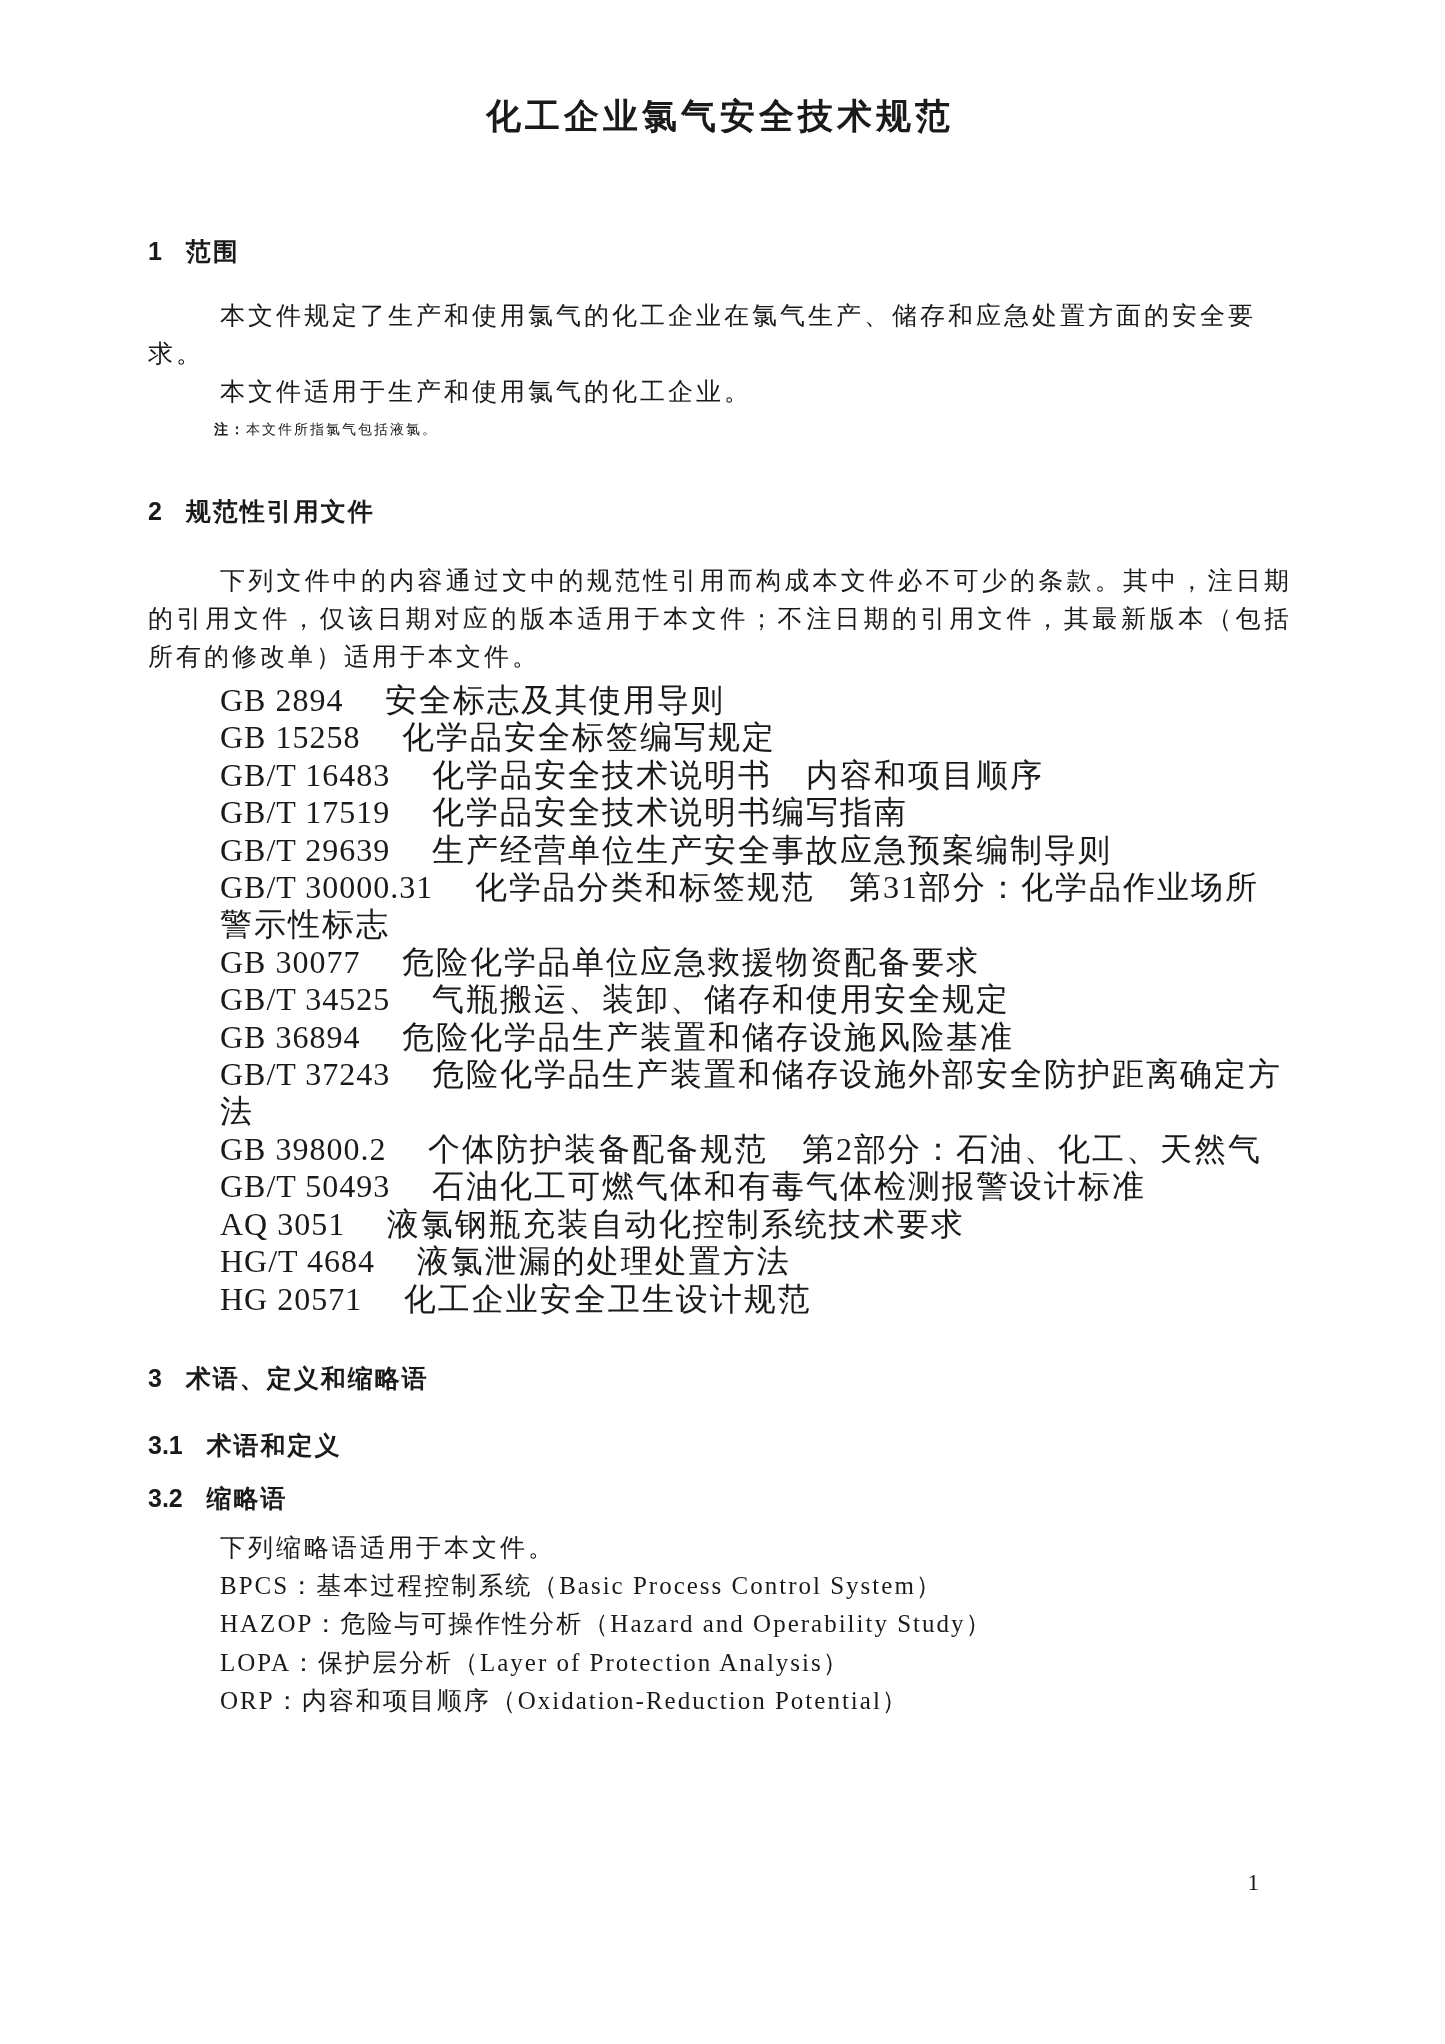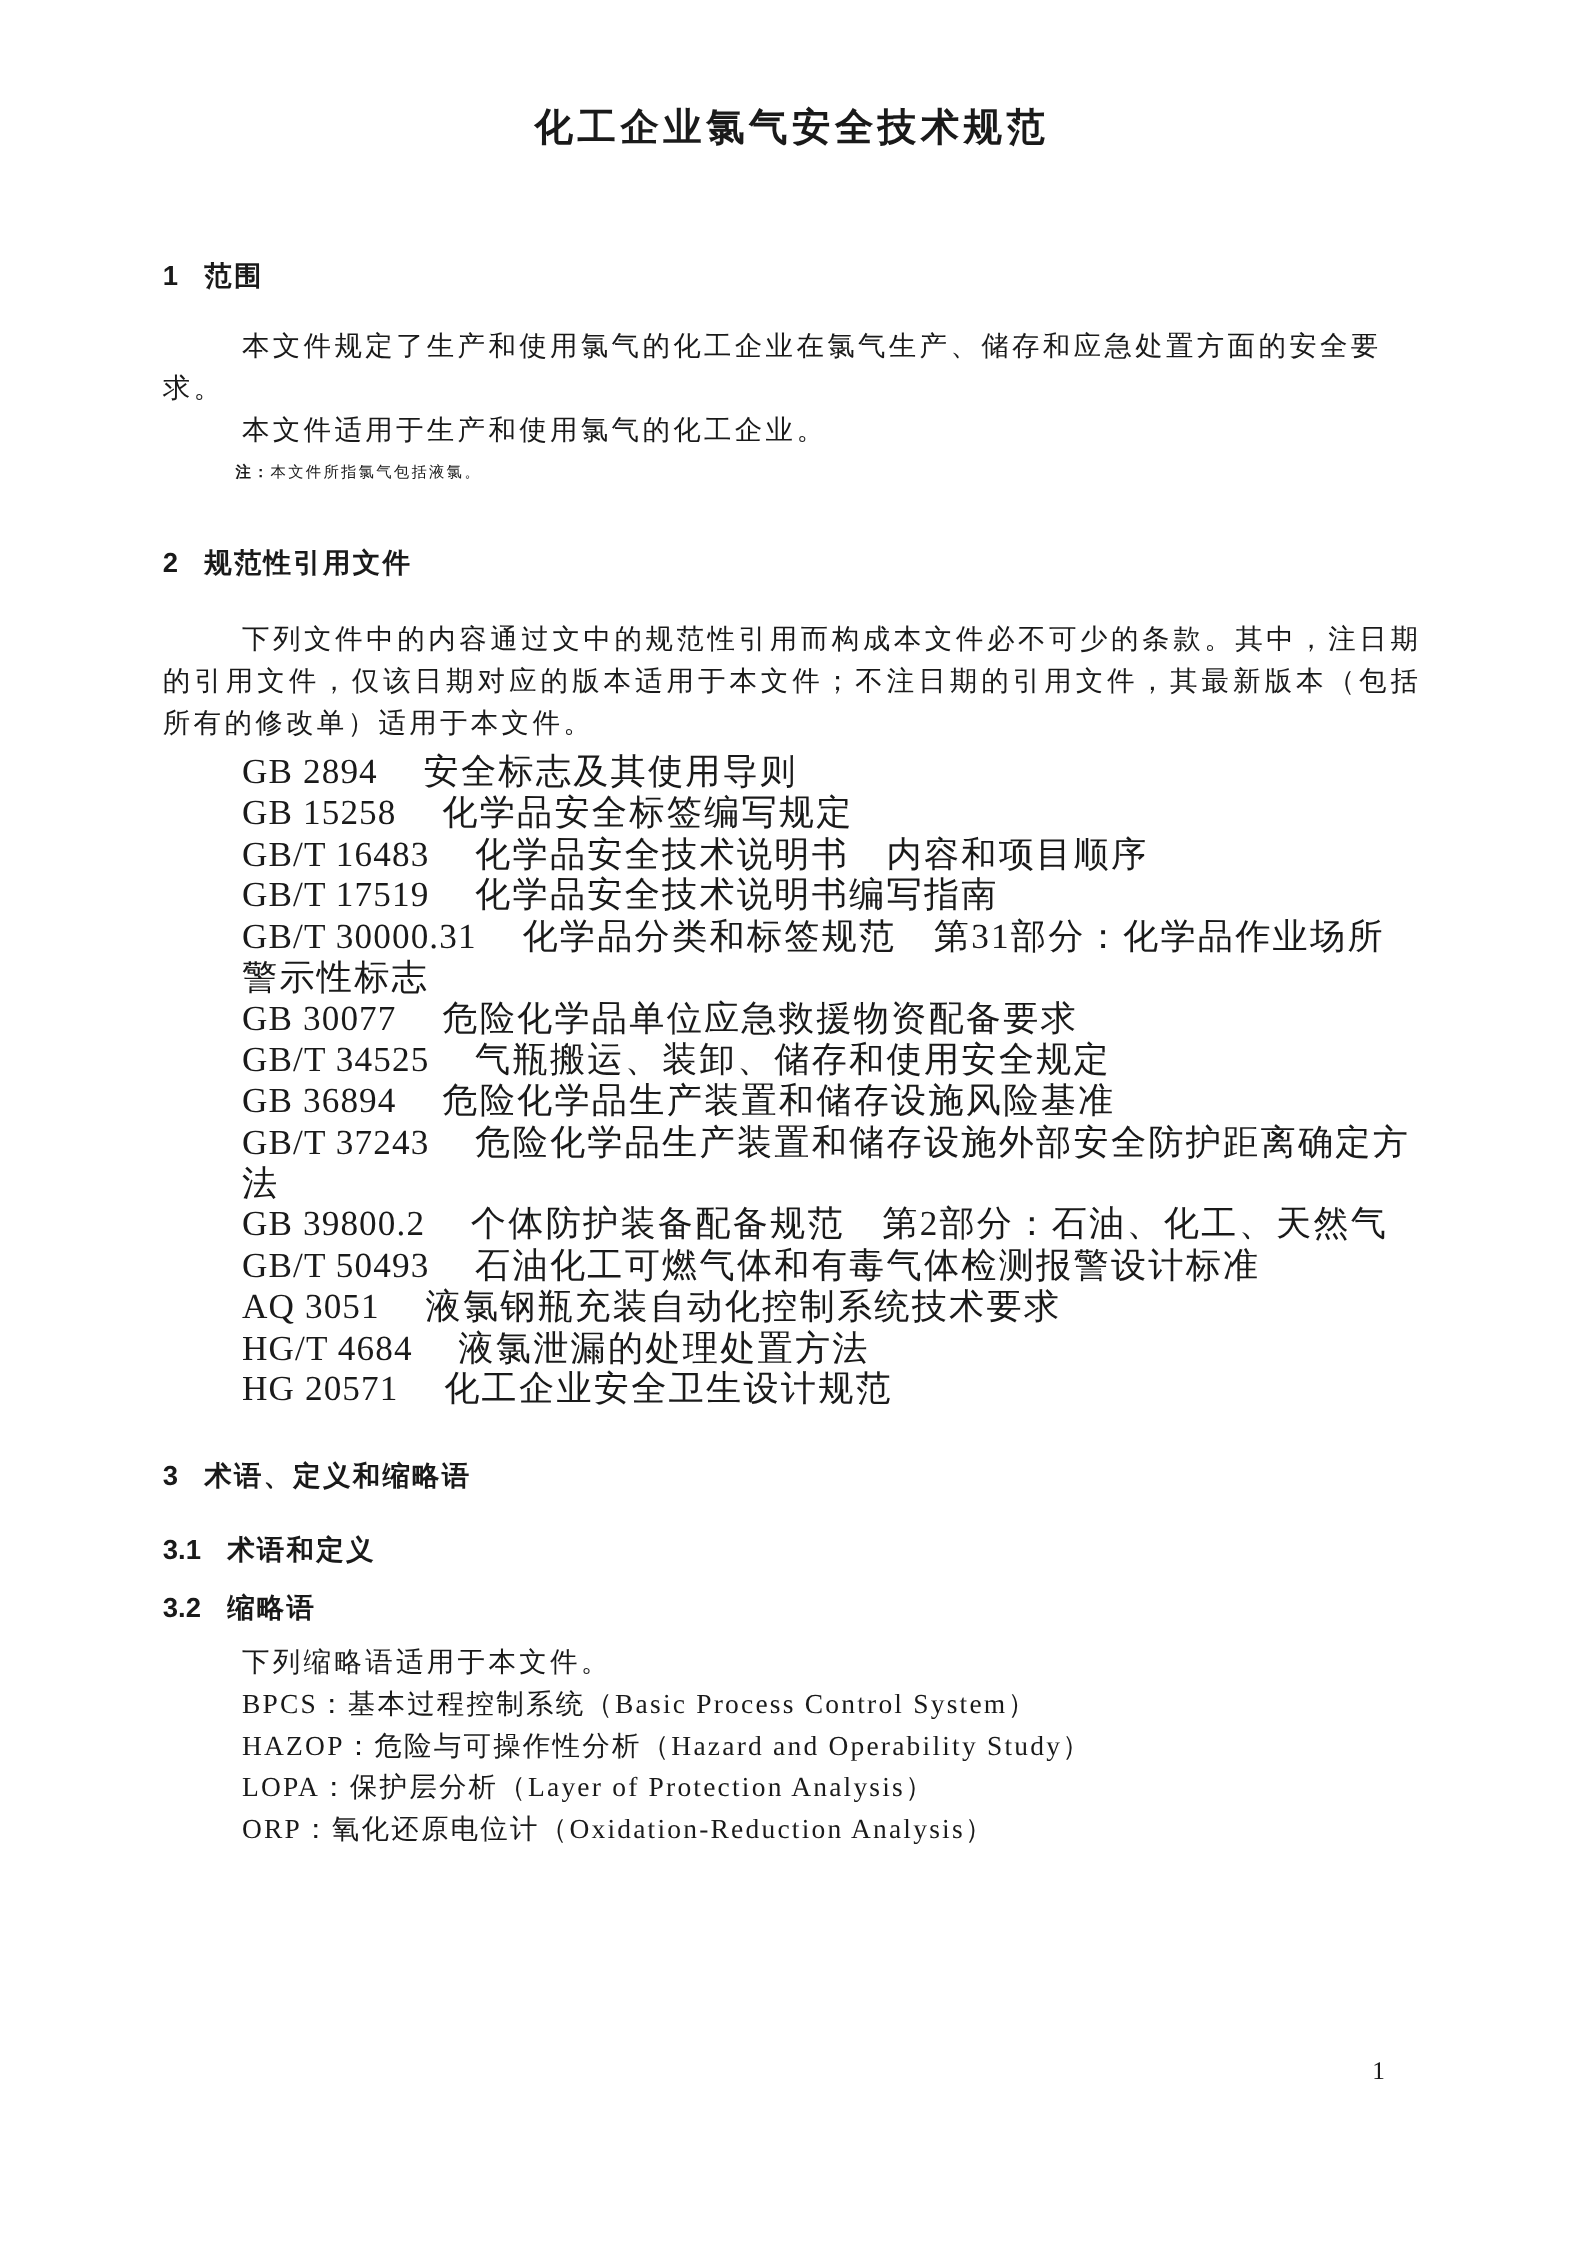--- a/index.html
+++ b/index.html
@@ -114,20 +114,21 @@
     <span class="h-num">2</span><span>规范性引用文件</span>
   </div>
 
   <p class="body indent justify intro2">下列文件中的内容通过文中的规范性引用而构成本文件必不可少的条款。其中，注日期的引用文件，仅该日期对应的版本适用于本文件；不注日期的引用文件，其最新版本（包括所有的修改单）适用于本文件。</p>
 
   <div class="refs">
     <p class="ref"><span class="ref-code">GB 2894</span><span>安全标志及其使用导则</span></p>
     <p class="ref"><span class="ref-code">GB 15258</span><span>化学品安全标签编写规定</span></p>
     <p class="ref"><span class="ref-code">GB/T 16483</span><span>化学品安全技术说明书　内容和项目顺序</span></p>
     <p class="ref"><span class="ref-code">GB/T 17519</span><span>化学品安全技术说明书编写指南</span></p>
+    <p class="ref"><span class="ref-code">GB/T 29639</span><span>生产经营单位生产安全事故应急预案编制导则</span></p>
     <p class="ref"><span class="ref-code">GB/T 30000.31</span><span>化学品分类和标签规范　第31部分：化学品作业场所警示性标志</span></p>
     <p class="ref"><span class="ref-code">GB 30077</span><span>危险化学品单位应急救援物资配备要求</span></p>
     <p class="ref"><span class="ref-code">GB/T 34525</span><span>气瓶搬运、装卸、储存和使用安全规定</span></p>
     <p class="ref"><span class="ref-code">GB 36894</span><span>危险化学品生产装置和储存设施风险基准</span></p>
     <p class="ref"><span class="ref-code">GB/T 37243</span><span>危险化学品生产装置和储存设施外部安全防护距离确定方法</span></p>
     <p class="ref"><span class="ref-code">GB 39800.2</span><span>个体防护装备配备规范　第2部分：石油、化工、天然气</span></p>
     <p class="ref"><span class="ref-code">GB/T 50493</span><span>石油化工可燃气体和有毒气体检测报警设计标准</span></p>
     <p class="ref"><span class="ref-code">AQ 3051</span><span>液氯钢瓶充装自动化控制系统技术要求</span></p>
     <p class="ref"><span class="ref-code">HG/T 4684</span><span>液氯泄漏的处理处置方法</span></p>
     <p class="ref"><span class="ref-code">HG 20571</span><span>化工企业安全卫生设计规范</span></p>
@@ -143,17 +144,17 @@
 
 
   <div class="heading h-s32">
     <span class="h-num">3.2</span><span>缩略语</span>
   </div>
 
   <p class="body indent abbr-intro">下列缩略语适用于本文件。</p>
   <p class="abbr">BPCS：基本过程控制系统（Basic Process Control System）</p>
   <p class="abbr">HAZOP：危险与可操作性分析（Hazard and Operability Study）</p>
   <p class="abbr">LOPA：保护层分析（Layer of Protection Analysis）</p>
-  <p class="abbr">ORP：氧化还原电位计（Oxidation-Reduction Analysis）</p>
+  <p class="abbr">ORP：内容和项目顺序（Oxidation-Reduction Potential）</p>
 
   <div class="page-num">1</div>
 
 </div>
 
 </body></html>

